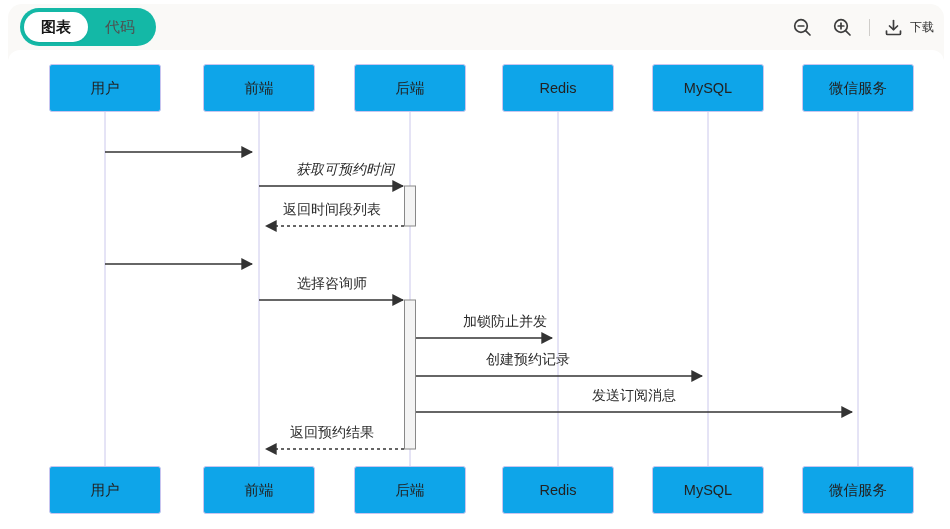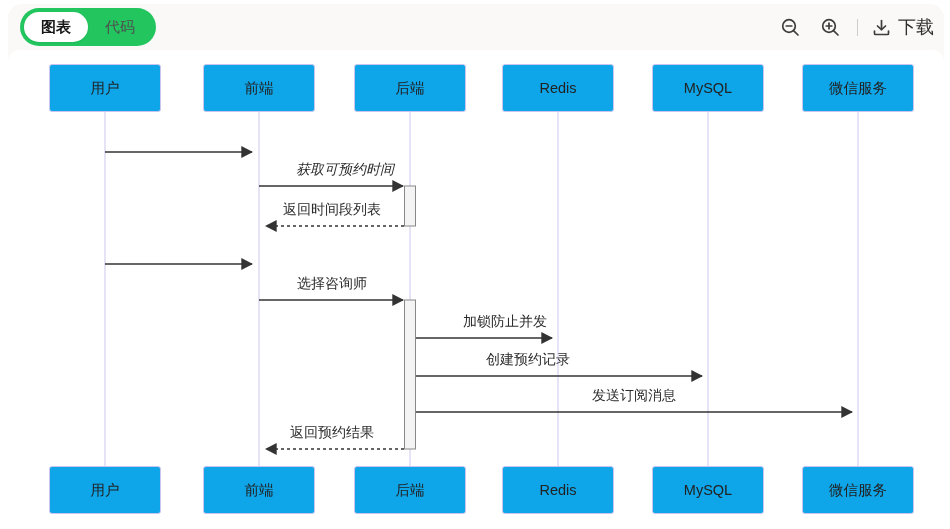--- a/index.html
+++ b/index.html
@@ -5,33 +5,33 @@
   * { margin:0; padding:0; box-sizing:border-box; }
   html,body { width:950px; height:529px; background:#ffffff; overflow:hidden;
     font-family:"Liberation Sans","DejaVu Sans",sans-serif; }
   .app { position:relative; width:950px; height:529px; }
 
   
   .panel { position:absolute; left:8px; top:4px; right:6px; bottom:0;
     background:#faf9f7; border-radius:14px; }
   .header { position:absolute; left:0; top:0; right:0; height:48px; }
   .tab-group { position:absolute; left:12px; top:4px; height:38px;
-    background:#22c55e; border-radius:19px; display:flex; align-items:center;
+    background:#14b8a6; border-radius:19px; display:flex; align-items:center;
     padding:4px; }
   .tab { height:30px; display:flex; align-items:center; padding:0 17px;
     border-radius:15px; font-size:15px; color:#4f4f4f; cursor:pointer; }
   .tab.active { background:#ffffff; color:#161616; font-weight:700;
     box-shadow:0 1px 2px rgba(0,0,0,.06); }
   .controls { position:absolute; right:10px; top:4px; height:38px;
     display:flex; align-items:center; gap:14px; }
   .icon-btn { width:26px; height:26px; display:flex; align-items:center;
     justify-content:center; cursor:pointer; background:none; border:none; }
   .divider { width:1px; height:17px; background:#cfcdca; }
   .download-btn { display:flex; align-items:center; gap:7px; background:none;
-    border:none; cursor:pointer; font-size:18px; color:#2f2f2f;
+    border:none; cursor:pointer; font-size:12px; color:#2f2f2f;
     font-family:inherit;justify-content:flex-end; }
 
   
   .canvas { position:absolute; left:8px; top:50px; right:6px; bottom:0;
     background:#ffffff; border-radius:12px 12px 0 0; }
 
   .svg-layer { position:absolute; left:0; top:0; width:950px; height:529px;
     pointer-events:none; }
 
   .participant { position:absolute; width:112px; height:48px;

